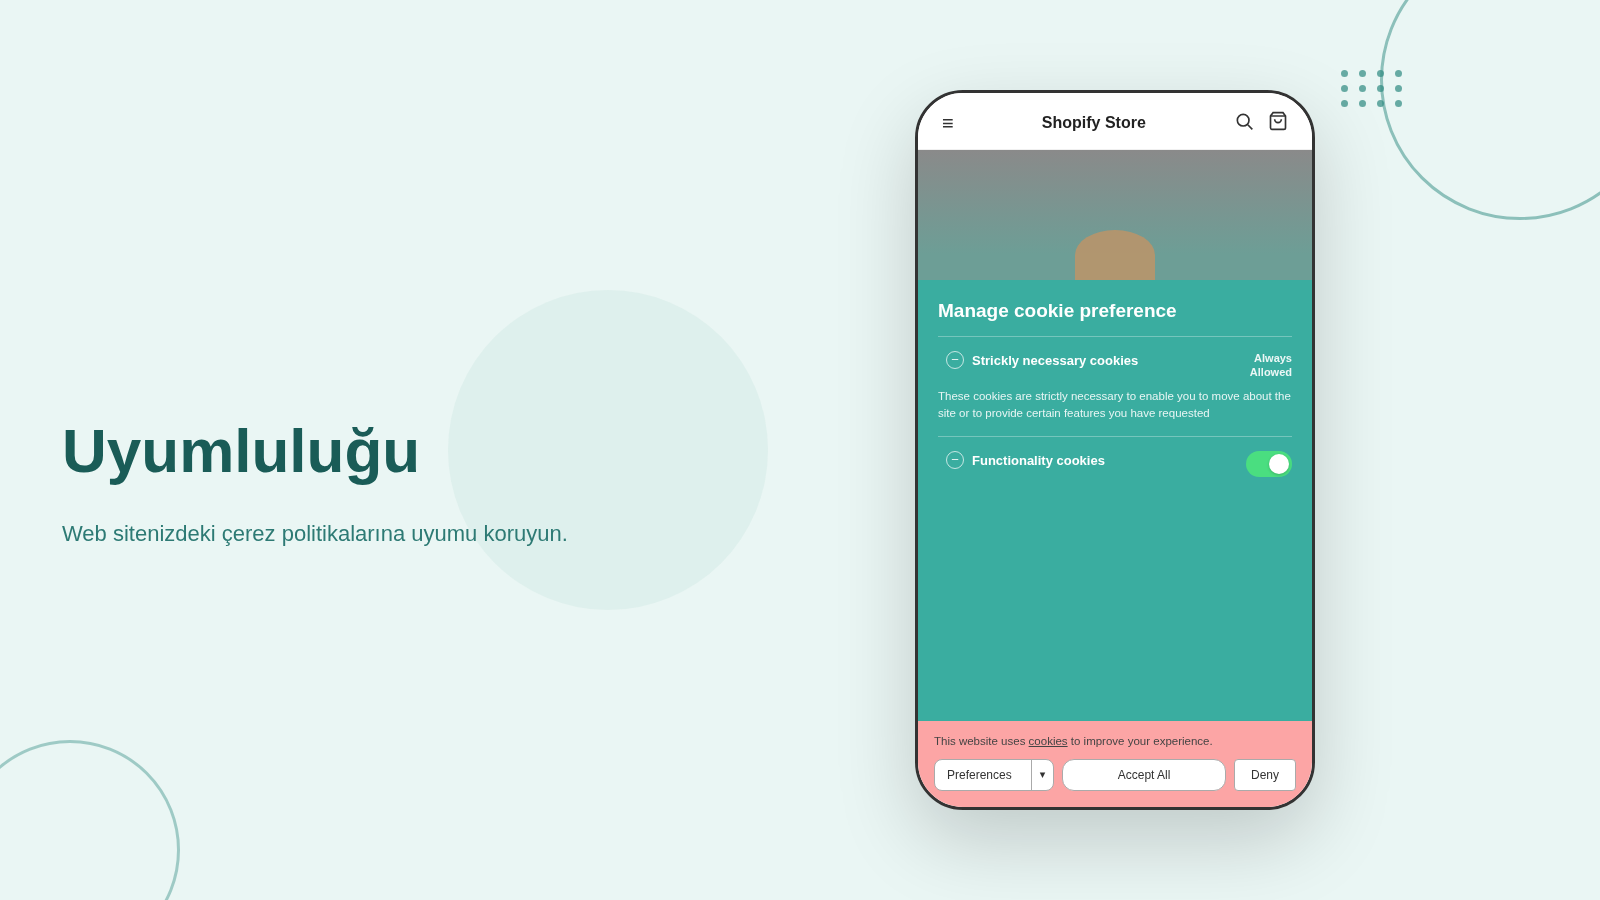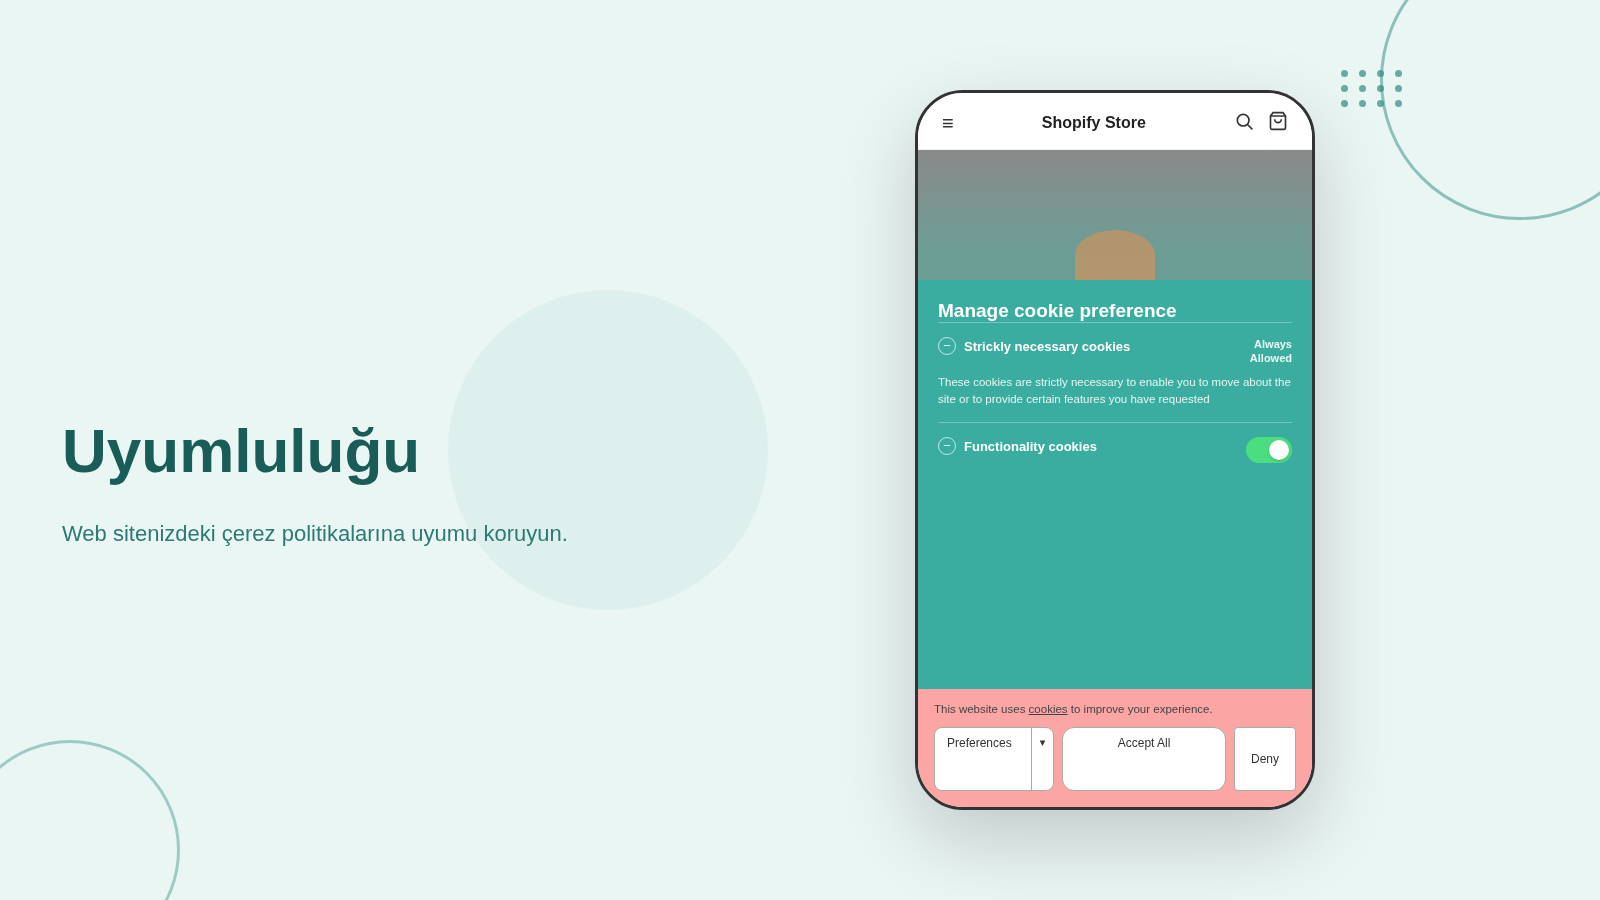--- a/index.html
+++ b/index.html
@@ -173,39 +173,41 @@
       padding: 20px 20px 0;
       overflow-y: auto;
       display: flex;
       flex-direction: column;
     }
 
     .cookie-panel-title {
       font-size: 19px;
       font-weight: 600;
       color: #fff;
+      margin-bottom: 14px;
     }
 
     .divider {
       height: 1px;
       background: rgba(255,255,255,0.3);
       margin-bottom: 14px;
     }
 
     .cookie-row {
       display: flex;
       justify-content: space-between;
       align-items: flex-start;
       margin-bottom: 8px;
     }
 
     .cookie-row-left {
       display: flex;
       align-items: center;
       gap: 8px;
+      margin-left: 8px;
     }
 
     .cookie-label {
       font-size: 13px;
       font-weight: 700;
       color: #fff;
     }
 
     .minus-icon {
       width: 18px;
@@ -319,21 +321,21 @@
       border-radius: 12px;
       font-size: 12px;
       font-weight: 500;
       color: #333;
       cursor: pointer;
       flex: 1;
       text-align: center;
     }
 
     .btn-deny {
-      padding: 24px 16px;
+      padding: 8px 16px;
       background: #fff;
       border: 1.5px solid #aaa;
       border-radius: 4px;
       font-size: 12px;
       font-weight: 500;
       color: #333;
       cursor: pointer;
       text-align: center;
     }
   </style>

